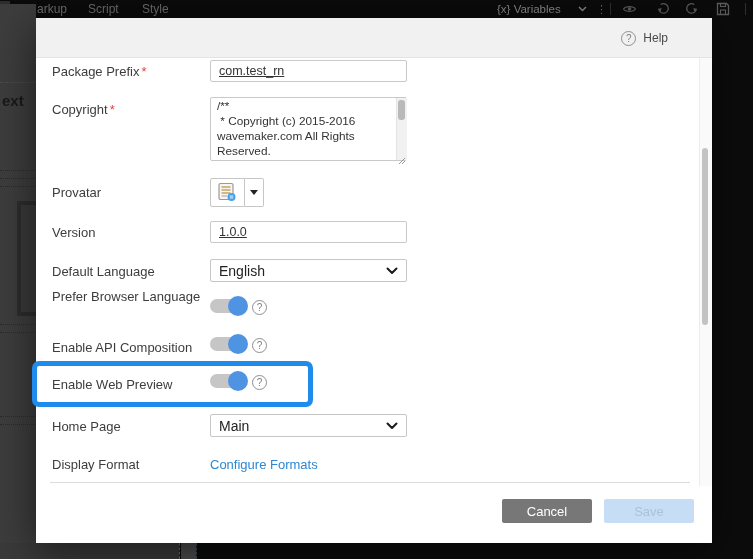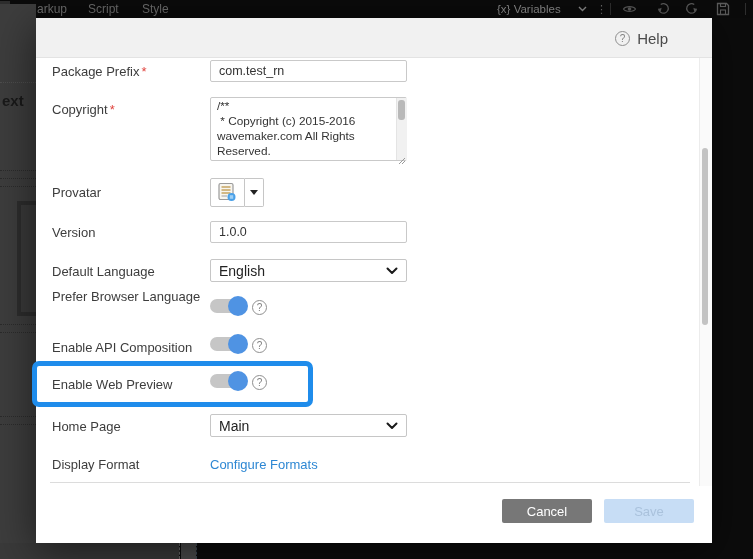--- a/index.html
+++ b/index.html
@@ -27,26 +27,26 @@
   .bottom-dash{position:absolute;top:543px;width:0;height:16px;border-left:1px dashed #6a6a6a;}
   .bottom-band-mid{position:absolute;left:181px;top:543px;width:15px;height:16px;background:#4c4c4c;}
   
   .modal{position:absolute;left:36px;top:18px;width:676px;height:525px;background:#ffffff;
          box-shadow:0 8px 40px rgba(0,0,0,.55);}
   .modal-header{position:absolute;left:0;top:0;width:676px;height:40px;background:#f1f1f1;border-bottom:1px solid #e3e3e3;box-sizing:border-box;}
   .modal-title{position:absolute;left:22px;top:0;line-height:40px;font-size:15px;font-weight:500;color:#303030;}
   .help-wrap{position:absolute;right:44px;top:0;height:40px;display:flex;align-items:center;gap:7px;cursor:pointer;}
   .qmark{display:inline-flex;align-items:center;justify-content:center;width:15px;height:15px;border:1px solid #8f8f8f;
          border-radius:50%;font-size:10px;color:#818181;box-sizing:border-box;}
-  .help-text{font-size:15px;color:#4a4a4a;}
+  .help-text{font-size:12px;color:#4a4a4a;}
   
   .lbl{position:absolute;left:16px;font-size:13px;color:#3d3d3d;}
   .req{color:#e0443e;margin-left:2px;}
   .ti{position:absolute;left:174px;width:197px;height:22px;border:1px solid #c9c9c9;border-radius:2px;
-      box-sizing:border-box;padding:0 8px;font-size:12.5px;color:#333;font-family:inherit;outline:none;background:#fff;}
+      box-sizing:border-box;padding:0 8px;font-size:12.5px;color:#333;font-family:inherit;outline:none;background:#fff;text-decoration:underline;}
   .ta{position:absolute;left:174px;width:197px;height:64px;border:1px solid #c9c9c9;border-radius:2px;
       box-sizing:border-box;padding:1px 16px 1px 6px;font-size:11.8px;line-height:15px;color:#333;
       font-family:inherit;resize:none;overflow:hidden;outline:none;background:#fff;white-space:pre-wrap;}
   .ta-track{position:absolute;left:360px;width:10px;background:#f1f1f1;border-left:1px solid #e4e4e4;}
   .ta-thumb{position:absolute;left:362px;width:7px;height:20px;background:#b9b9b9;border-radius:3px;}
   .ta-grip{position:absolute;left:362px;}
   .sel{position:absolute;left:174px;width:197px;height:23px;border:1px solid #c6c6c6;border-radius:2px;
        box-sizing:border-box;background:#fff;display:flex;align-items:center;padding:0 8px;font-size:14px;color:#222;cursor:pointer;}
   .sel .chev{margin-left:auto;display:flex;}
   .btn-group{position:absolute;left:174px;display:flex;height:29px;}

